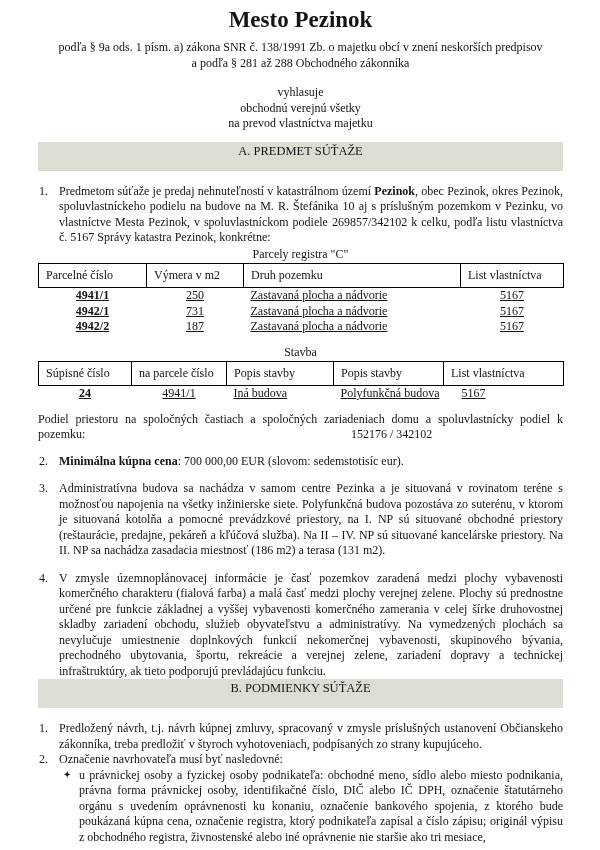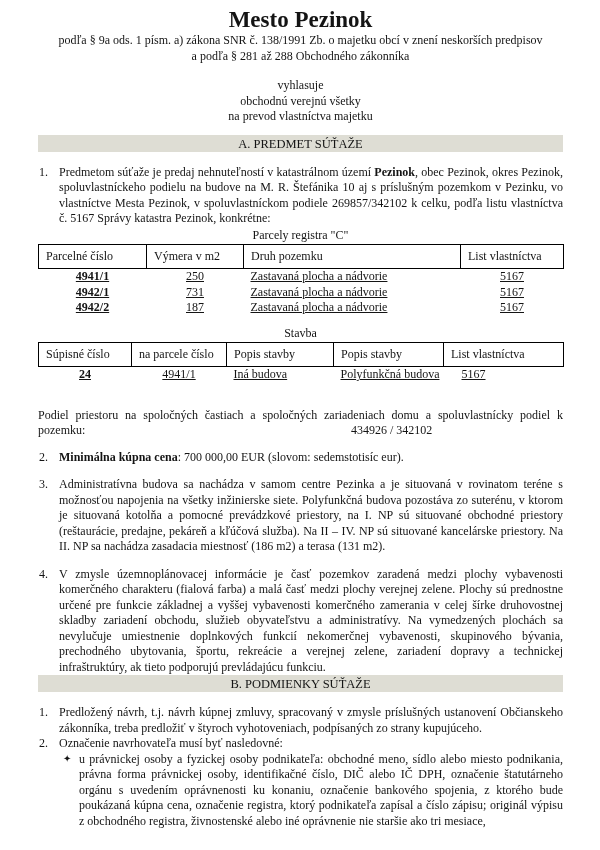--- a/index.html
+++ b/index.html
@@ -15,31 +15,32 @@
     color: #141414;
     overflow: hidden;
   }
   .content { padding: 6px 37px 0 38px; }
 
   .doc-title {
     text-align: center;
     font-size: 23px;
     line-height: 27px;
     font-weight: bold;
+    margin-bottom: 7px;
   }
   .legal-basis { text-align: center; }
   .announce { text-align: center; margin-top: 14px; }
 
   .section-bar {
     margin-top: 10px;
     background: #deddd4;
     text-align: center;
     font-size: 12.5px;
     line-height: 19px;
-    height: 17px;
+    height: 29px;
   }
   .section-bar.b { margin-top: 0; }
 
   .num-item {
     position: relative;
     padding-left: 21px;
     text-align: justify;
     margin-top: 12px;
   }
   .num-item .num { position: absolute; left: 1px; top: 0; }
@@ -55,21 +56,21 @@
     padding: 4px 7px;
     font-size: 12px;
     line-height: 15px;
   }
   tbody td { border: none; padding: 0 7px; line-height: 15.5px; text-decoration: underline; }
   .t-center { text-align: center; }
   .t-bold { font-weight: bold; }
   .t2-popis { text-align: center; white-space: nowrap; }
   .t2-lv { text-align: left; padding-left: 18px; }
 
-  .podiel { margin-top: 25px; font-family: Liberation Serif, serif; }
+  .podiel { margin-top: 10px; font-family: Liberation Serif, serif; }
   .podiel-line1 { text-align: justify; text-align-last: justify; }
   .podiel-line2 { position: relative; }
   .podiel-value { position: absolute; left: 313px; top: 0; }
 
   .bullet-item {
     position: relative;
     padding-left: 41px;
     text-align: justify;
   }
   .bullet-item .marker { position: absolute; left: 25px; top: -1px; font-size: 10px; }
@@ -166,21 +167,21 @@
           <td class="t2-popis">Polyfunkčná budova</td>
           <td class="t2-lv">5167</td>
         </tr>
       </tbody>
     </table>
 
     <div class="podiel">
       <div class="podiel-line1">Podiel priestoru na spoločných častiach a spoločných zariadeniach domu a spoluvlastnícky podiel k</div>
       <div class="podiel-line2">
         <span>pozemku:</span>
-        <span class="podiel-value">434926 / 342102</span>
+        <span class="podiel-value">152176 / 342102</span>
       </div>
     </div>
 
     <div class="num-item" style="margin-top:11px;">
       <span class="num">2.</span>
       <span class="t-bold">Minimálna kúpna cena</span><span>: 700 000,00 EUR (slovom: sedemstotisíc eur).</span>
     </div>
 
     <div class="num-item">
       <span class="num">3.</span>

